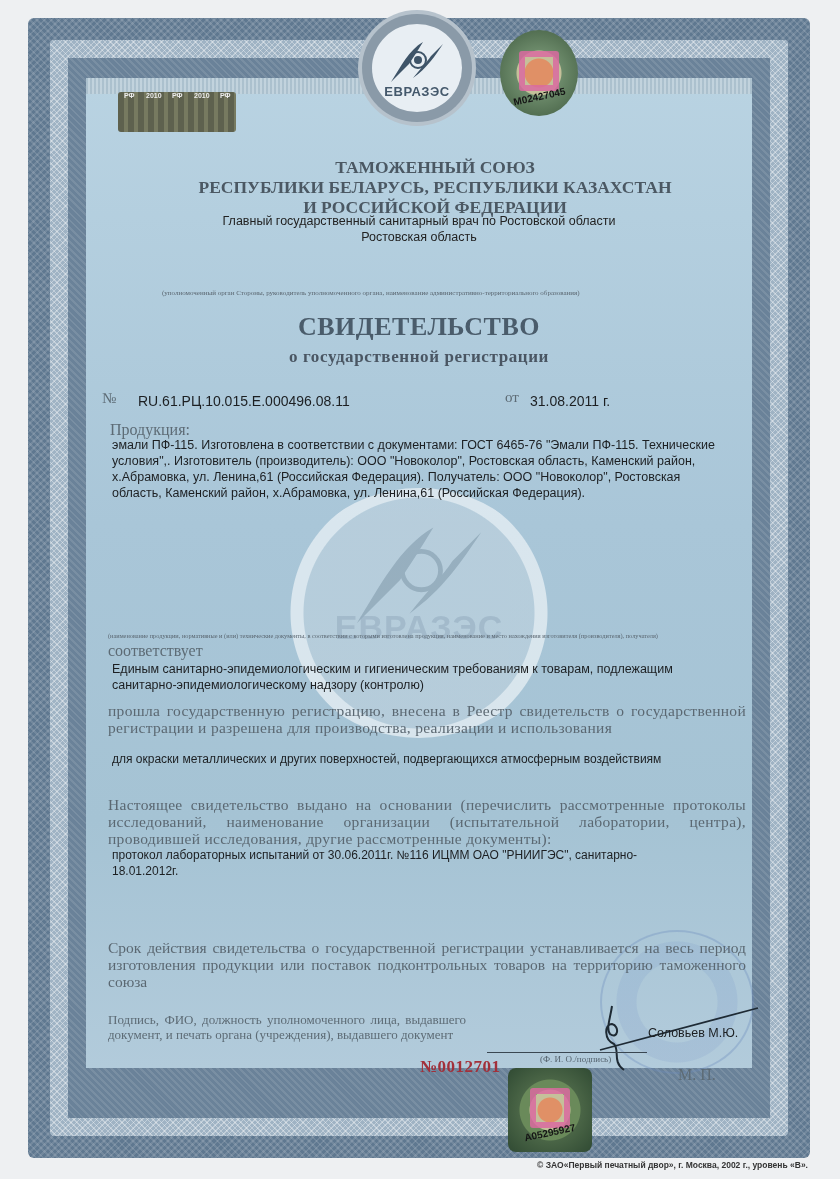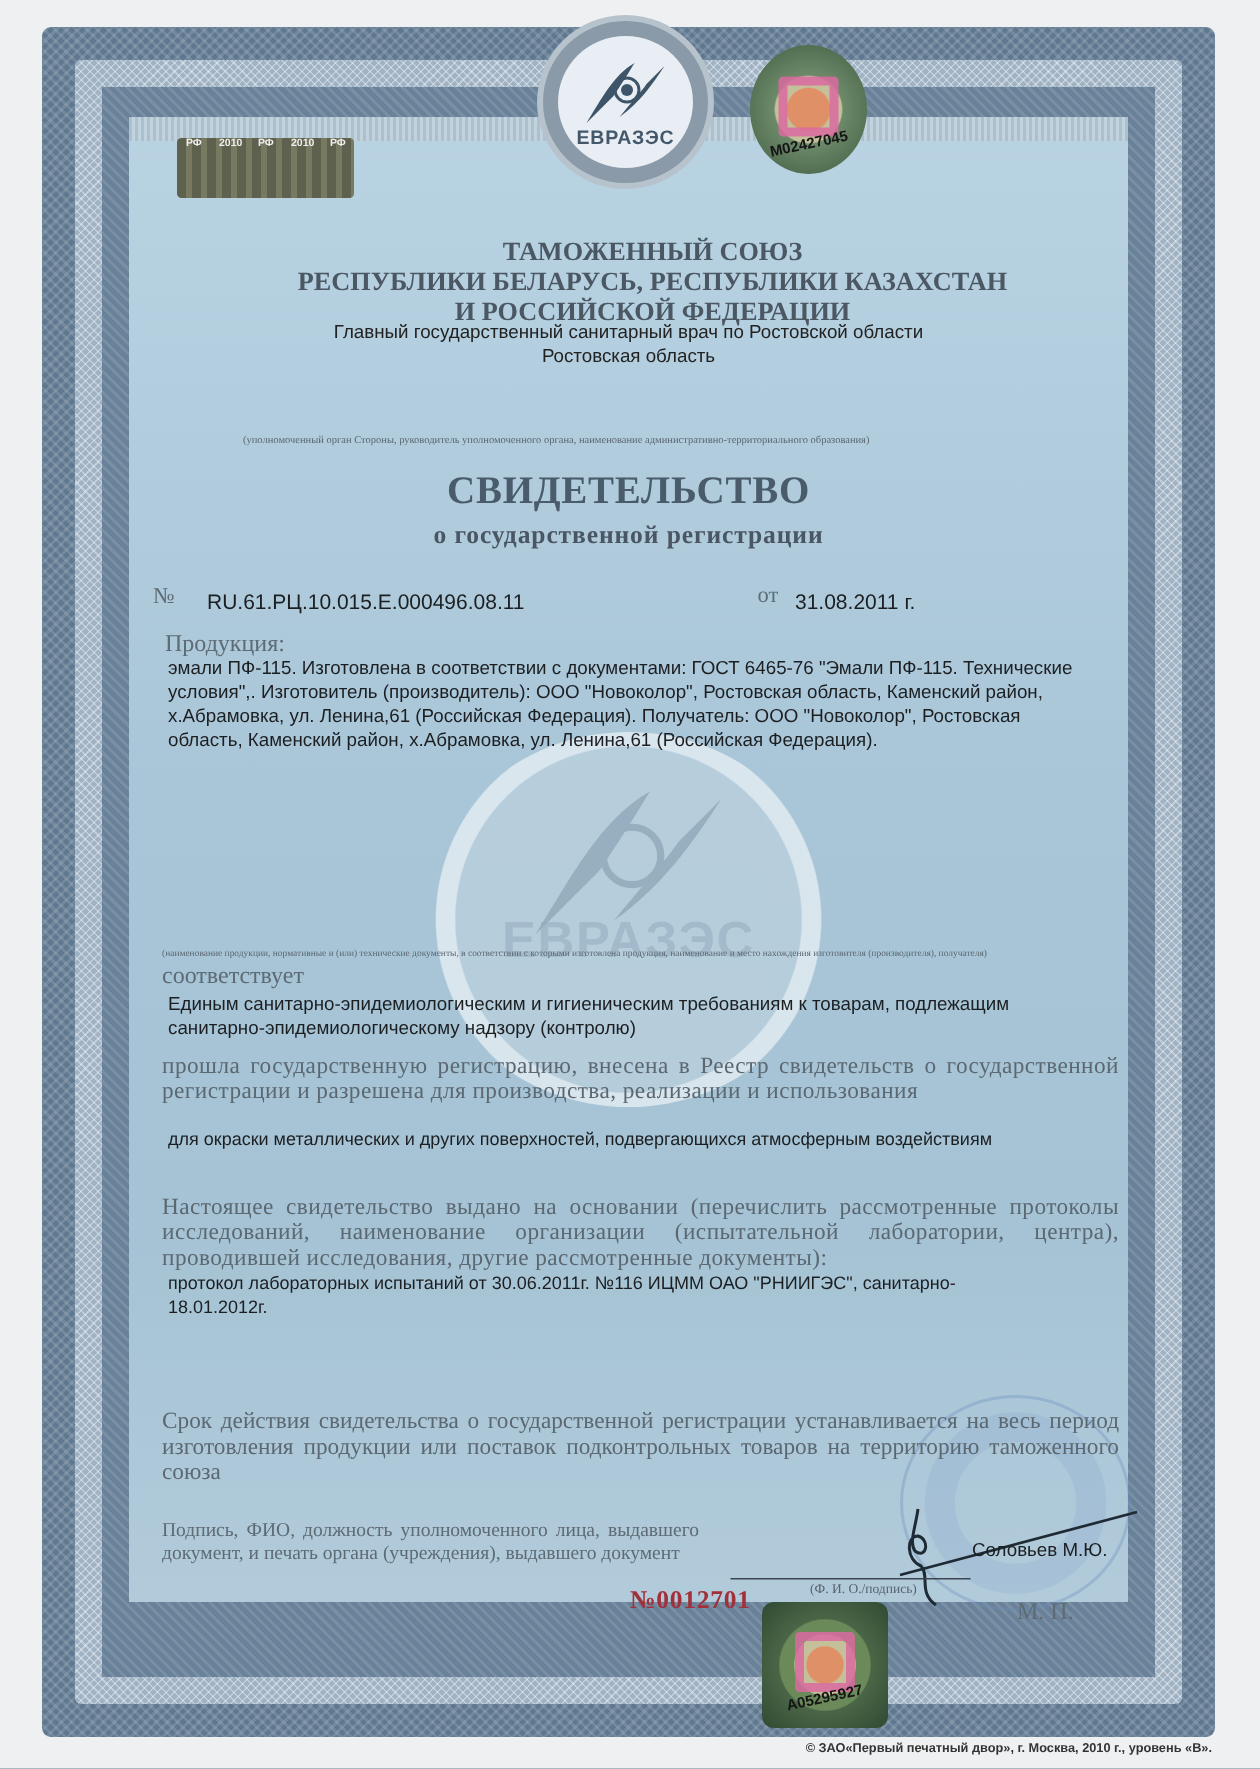--- a/index.html
+++ b/index.html
@@ -256,13 +256,13 @@
 <div class="text-block caption-small" style="left:540px; top:1054px; font-size:9px; color:#55636e;">(Ф. И. О./подпись)</div>
 <div class="text-block serif-label" style="left:678px; top:1066px; font-size:16px;">М. П.</div>
 
 <div class="serial-number">№0012701</div>
 
 <div class="hologram bottom">
   <div class="cross"></div>
   <span class="serial">A05295927</span>
 </div>
 
-<div class="copyright">© ЗАО«Первый печатный двор», г. Москва, 2010 г., уровень «В».</div>
+<div class="copyright">© ЗАО«Первый печатный двор», г. Москва, 2002 г., уровень «В».</div>
 
 </body></html>

